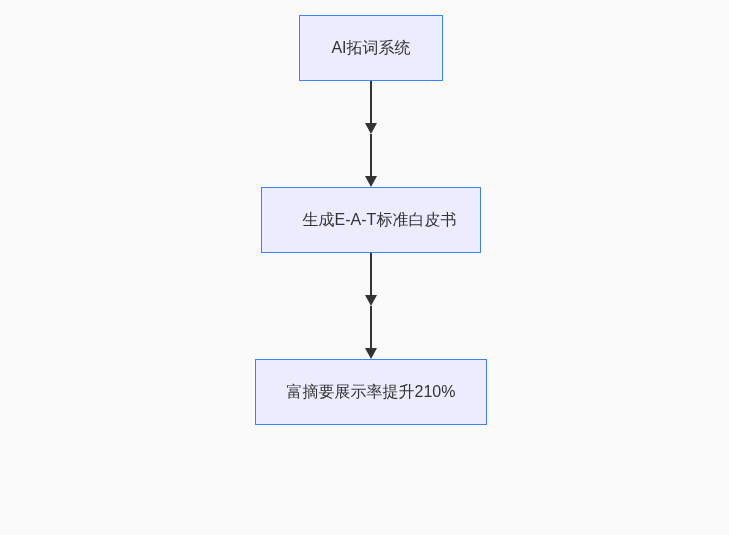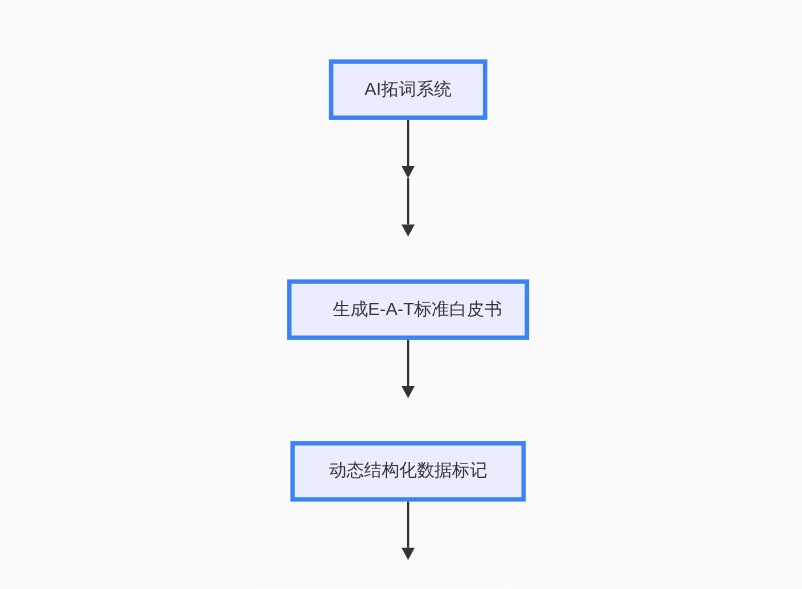--- a/index.html
+++ b/index.html
@@ -20,32 +20,31 @@
     position: absolute;
     left: 371px;
     top: 15px;
     transform: translateX(-50%);
     display: flex;
     flex-direction: column;
     align-items: center;
   }
   .node {
     box-sizing: border-box;
-    height: 55px;
+    height: 66px;
     background: #ECECFF;
-    border: 4px solid #3b82f6;
+    border: 1px solid #3b82f6;
     color: #333333;
     font-size: 16px;
     display: flex;
     align-items: center;
     justify-content: center;
     text-align: center;
     white-space: nowrap;
     flex: 0 0 auto;
-    margin-top: 39px;
   }
   .n1 { width: 144px; }
   .n2 { width: 192px; }
   .n3 { width: 220px; padding-left: 17px; }
   .n4 { width: 214px; }
   .n5 { width: 232px; }
   .arrow {
     height: 53px;
     flex: 0 0 auto;
     display: flex;
@@ -89,24 +88,24 @@
 
     <div class="node n3">
       <span>生成E-A-T标准白皮书</span>
     </div>
 
     <div class="arrow">
       <div class="arrow-line"></div>
       <div class="arrow-head"></div>
     </div>
 
-    <div class="node n4">
-      <span>动态结构化数据标记</span>
-    </div>
 
     <div class="arrow">
       <div class="arrow-line"></div>
       <div class="arrow-head"></div>
     </div>
 
+    <div class="node n5">
+      <span>富摘要展示率提升210%</span>
+    </div>
 
   </div>
 </div>
 
 </body></html>

